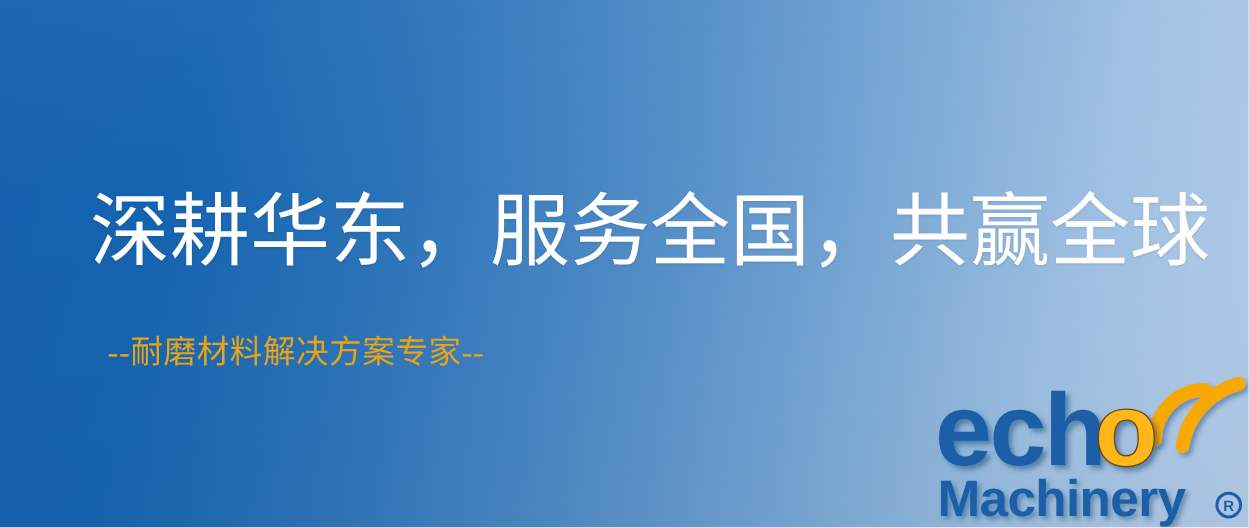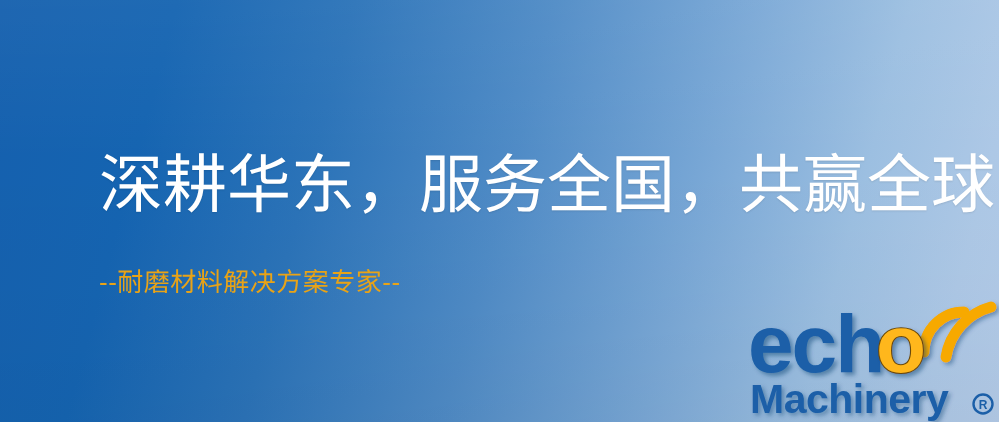--- a/index.html
+++ b/index.html
@@ -38,39 +38,39 @@
     background: linear-gradient(180deg,
         rgba(255,255,255,0.045) 0%,
         rgba(255,255,255,0.00) 38%,
         rgba(0,0,0,0.015) 72%,
         rgba(0,0,0,0.035) 100%);
     pointer-events: none;
   }
 
   .headline {
     position: absolute;
-    left: 99px;
+    left: 72px;
     top: 152px;
     color: #ffffff;
     font-family: "Liberation Serif", "DejaVu Serif", serif;
     font-size: 64px;
     line-height: 68px;
     letter-spacing: 0px;
     white-space: nowrap;
     font-weight: 400;
     text-shadow: 0 1px 2px rgba(0,0,0,0.10);
     z-index: 3;
   }
 
   .subhead {
     position: absolute;
-    left: 99px;
+    left: 86px;
     top: 266px;
     color: #e8a317;
-    font-family: Liberation Sans, sans-serif;
+    font-family: Liberation Serif, serif;
     font-size: 26px;
     line-height: 32px;
     letter-spacing: 0.5px;
     white-space: nowrap;
     font-weight: 400;
     z-index: 3;
   }
 
   
   .logo {

